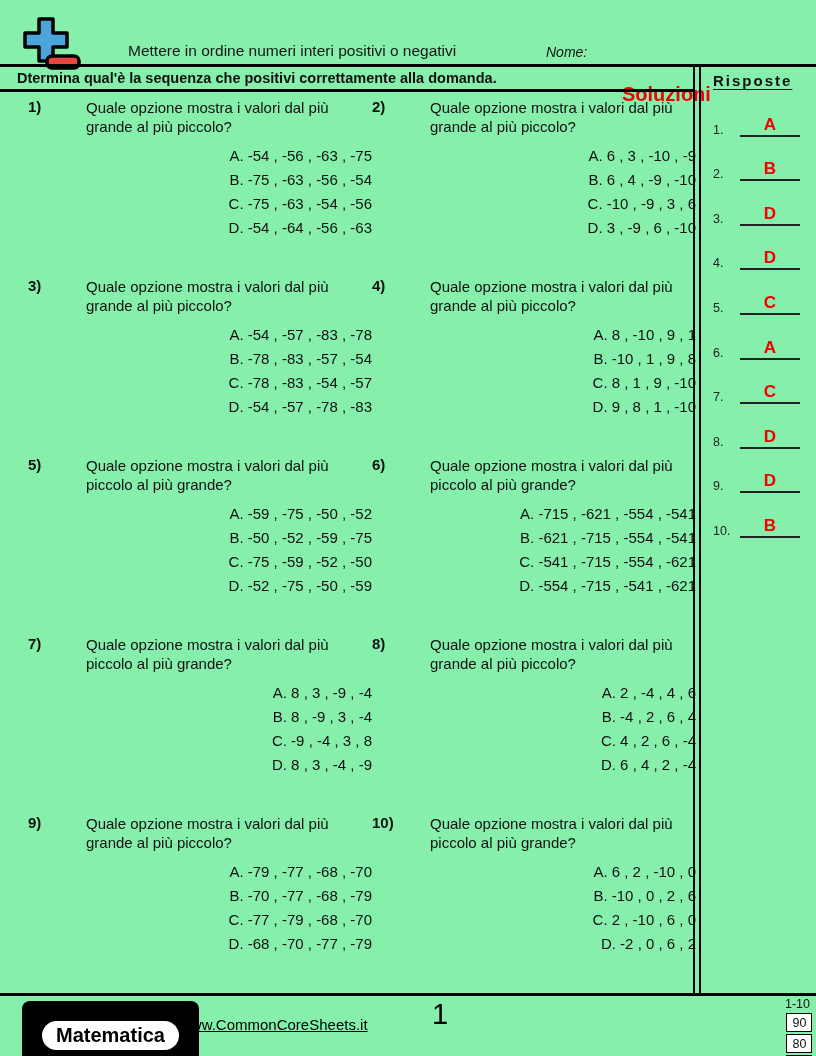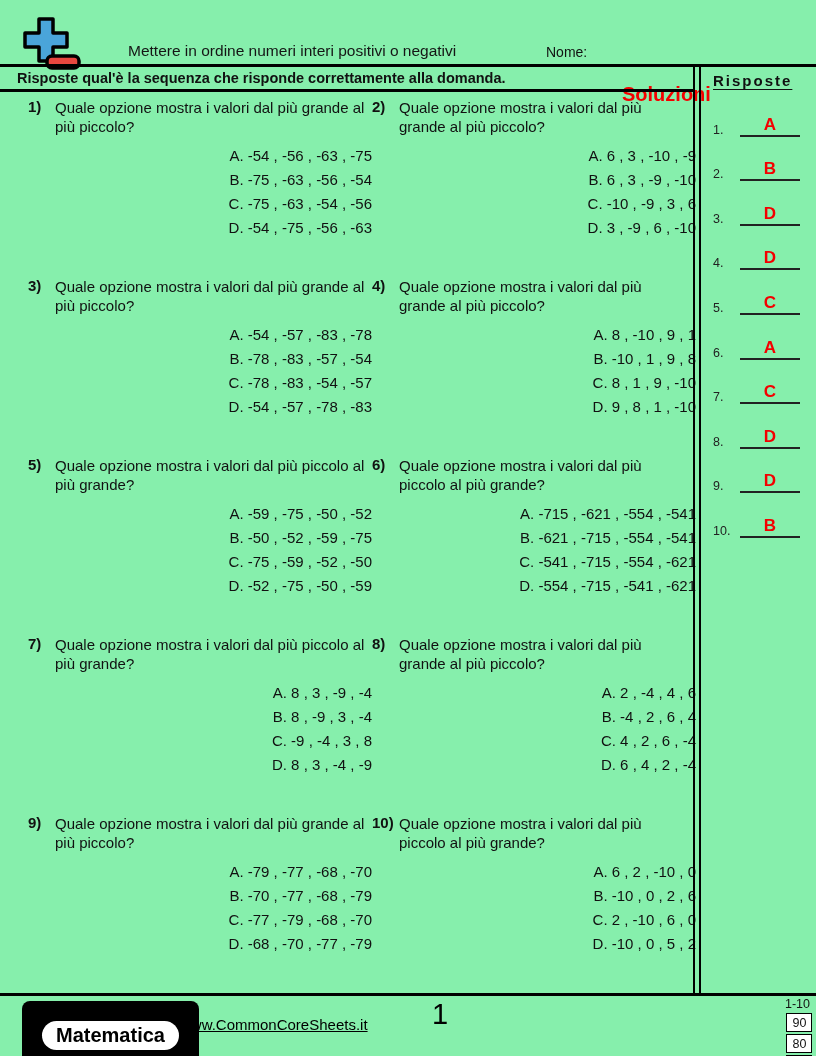--- a/index.html
+++ b/index.html
@@ -2,33 +2,33 @@
 <html><head>
 <meta charset="utf-8">
 <style>
   html,body{margin:0;padding:0;background:#fff;}
   .page{position:relative;width:816px;height:1056px;background:#86efac;overflow:hidden;
         font-family:"Liberation Sans",sans-serif;color:#111;}
 
   
   .logo{position:absolute;left:14px;top:16px;width:72px;height:56px;}
   .hdr-title{position:absolute;left:128px;top:42px;font-size:15.5px;color:#151515;}
-  .hdr-name{position:absolute;left:546px;top:44px;font-size:14px;}
+  .hdr-name{position:absolute;left:546px;top:44px;font-size:14px;font-style:italic;}
   .hdr-solutions{position:absolute;left:622px;top:38px;font-size:20px;font-weight:bold;color:#f40000;margin-top:45px;}
   .rule-top{position:absolute;left:0;top:64px;width:816px;height:3px;background:#000;}
   .instruction{position:absolute;left:17px;top:70px;width:660px;font-size:14.5px;font-weight:bold;}
   .rule-instr{position:absolute;left:0;top:89px;width:693px;height:3px;background:#000;}
 
   
   .qgrid{position:absolute;left:28px;top:98px;width:668px;
          display:grid;grid-template-columns:344px 324px;grid-auto-rows:179px;}
   .q{display:flex;align-items:flex-start;}
   .qnum{min-width:27px;font-size:15px;font-weight:bold;white-space:nowrap;}
   .qbody{flex:1;}
-  .qtext{font-size:15px;line-height:19px;max-width:310px;}
+  .qtext{font-size:15px;line-height:19px;max-width:310px;margin-left:31px;}
   .q:nth-child(even) .qtext{max-width:268px;}
   .opts{margin-top:8px;text-align:right;}
   .opt{font-size:15px;line-height:24px;white-space:nowrap;}
 
   
   .sidebar{position:absolute;left:693px;top:66px;width:123px;height:927px;
            border-left:2px solid #000;box-sizing:border-box;}
   .sidebar-inner{position:absolute;left:4px;top:0;width:115px;height:100%;
            border-left:2px solid #000;box-sizing:border-box;}
   .risposte{margin:6px 0 0 12px;font-size:15px;font-weight:bold;letter-spacing:2px;
@@ -57,43 +57,43 @@
 <div class="page">
 
   <svg class="logo" viewBox="0 0 72 56">
     <path d="M25,3 H39 V17 H53 V31 H39 V45 H25 V31 H11 V17 H25 Z" fill="#4aa5da" stroke="#000" stroke-width="3.5" stroke-linejoin="round"></path>
     <rect x="33" y="40" width="32" height="12" rx="5" fill="#e8473f" stroke="#000" stroke-width="3.5"></rect>
   </svg>
   <div class="hdr-title">Mettere in ordine numeri interi positivi o negativi</div>
   <div class="hdr-name">Nome:</div>
   <div class="hdr-solutions">Soluzioni</div>
   <div class="rule-top"></div>
-  <div class="instruction">Risposte qual'è la sequenza che risponde correttamente alla domanda.</div>
+  <div class="instruction">Dtermina qual'è la sequenza che positivi correttamente alla domanda.</div>
   <div class="rule-instr"></div>
 
   <div class="qgrid">
     <div class="q">
       <div class="qnum">1)</div>
       <div class="qbody">
         <div class="qtext">Quale opzione mostra i valori dal più grande al più piccolo?</div>
         <div class="opts">
           <div class="opt">A. -54 , -56 , -63 , -75</div>
           <div class="opt">B. -75 , -63 , -56 , -54</div>
           <div class="opt">C. -75 , -63 , -54 , -56</div>
-          <div class="opt">D. -54 , -75 , -56 , -63</div>
+          <div class="opt">D. -54 , -64 , -56 , -63</div>
         </div>
       </div>
     </div>
     <div class="q">
       <div class="qnum">2)</div>
       <div class="qbody">
         <div class="qtext">Quale opzione mostra i valori dal più grande al più piccolo?</div>
         <div class="opts">
           <div class="opt">A. 6 , 3 , -10 , -9</div>
-          <div class="opt">B. 6 , 3 , -9 , -10</div>
+          <div class="opt">B. 6 , 4 , -9 , -10</div>
           <div class="opt">C. -10 , -9 , 3 , 6</div>
           <div class="opt">D. 3 , -9 , 6 , -10</div>
         </div>
       </div>
     </div>
     <div class="q">
       <div class="qnum">3)</div>
       <div class="qbody">
         <div class="qtext">Quale opzione mostra i valori dal più grande al più piccolo?</div>
         <div class="opts">
@@ -177,21 +177,21 @@
       </div>
     </div>
     <div class="q">
       <div class="qnum">10)</div>
       <div class="qbody">
         <div class="qtext">Quale opzione mostra i valori dal più piccolo al più grande?</div>
         <div class="opts">
           <div class="opt">A. 6 , 2 , -10 , 0</div>
           <div class="opt">B. -10 , 0 , 2 , 6</div>
           <div class="opt">C. 2 , -10 , 6 , 0</div>
-          <div class="opt">D. -10 , 0 , 5 , 2</div>
+          <div class="opt">D. -2 , 0 , 6 , 2</div>
         </div>
       </div>
     </div>
   </div>
 
   <div class="sidebar">
     <div class="sidebar-inner">
       <div class="risposte">Risposte</div>
       <div class="ans-rows">
         <div class="ans-row">

